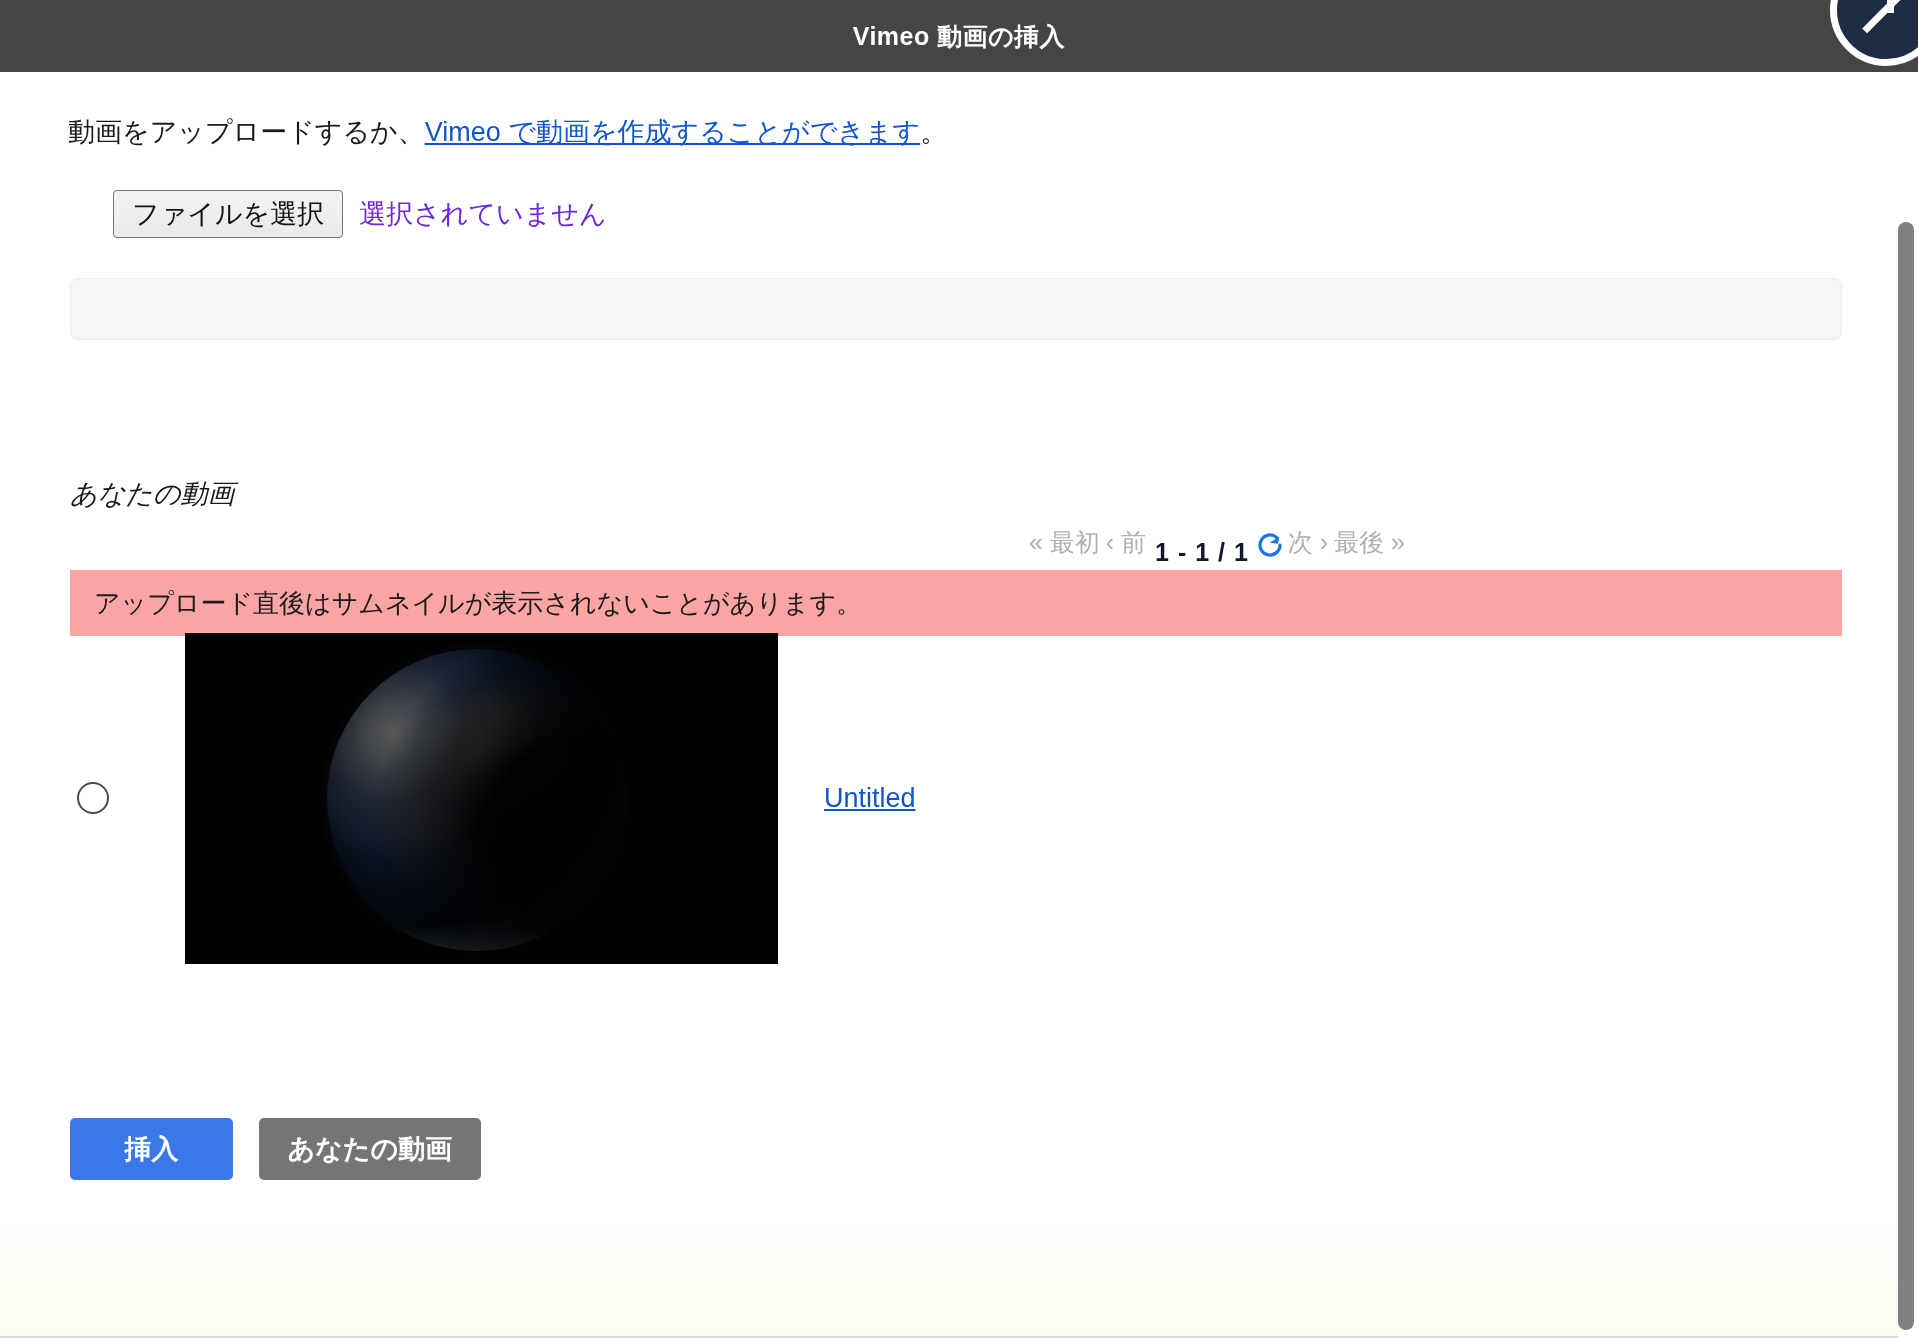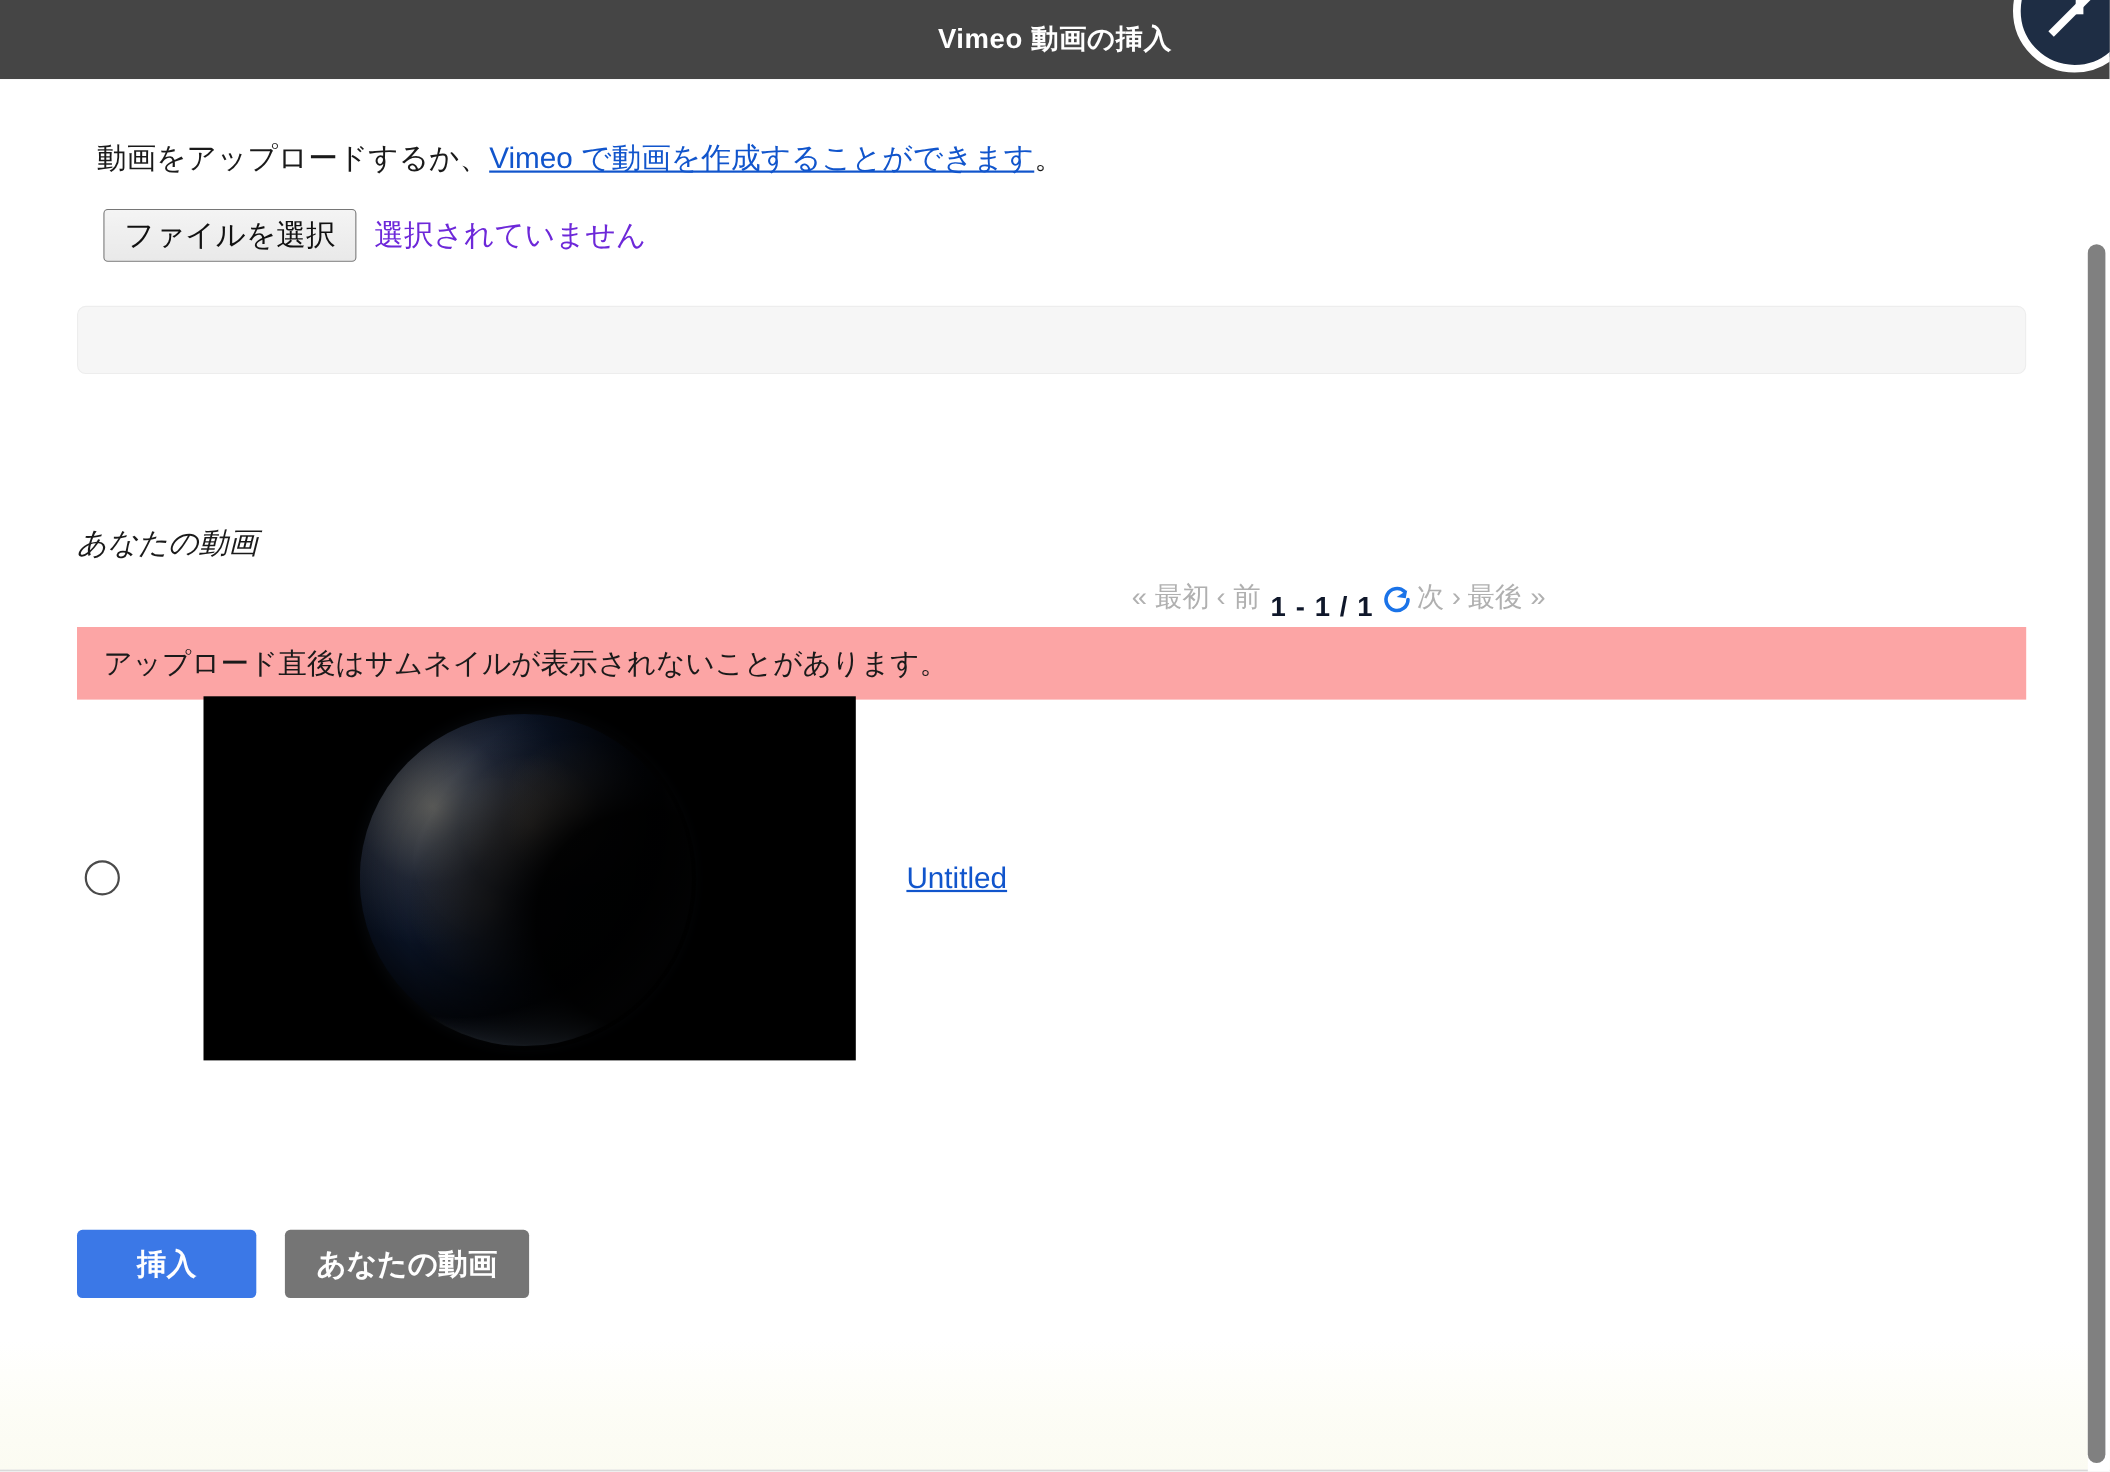--- a/index.html
+++ b/index.html
@@ -79,36 +79,35 @@
     position: absolute;
     top: 72px; left: 0;
     width: 1918px;
     height: 1266px;
     background: #ffffff;
   }
 
   .upload-line {
     position: absolute;
     left: 68px;
-    top: 56px;
+    top: 44px;
     font-size: 27px;
     color: #1a1a1a;
     line-height: 1.2;
     white-space: nowrap;
-    margin-left: 20px;
   }
   .upload-line a {
     color: #1155cc;
     text-decoration: underline;
   }
 
   
   .file-row {
     position: absolute;
-    left: 74px;
+    left: 93px;
     top: 118px;
     display: flex;
     align-items: center;
     height: 48px;
     padding-left: 20px;
   }
   .file-btn {
     height: 48px;
     padding: 0 18px;
     border: 1px solid #767676;

